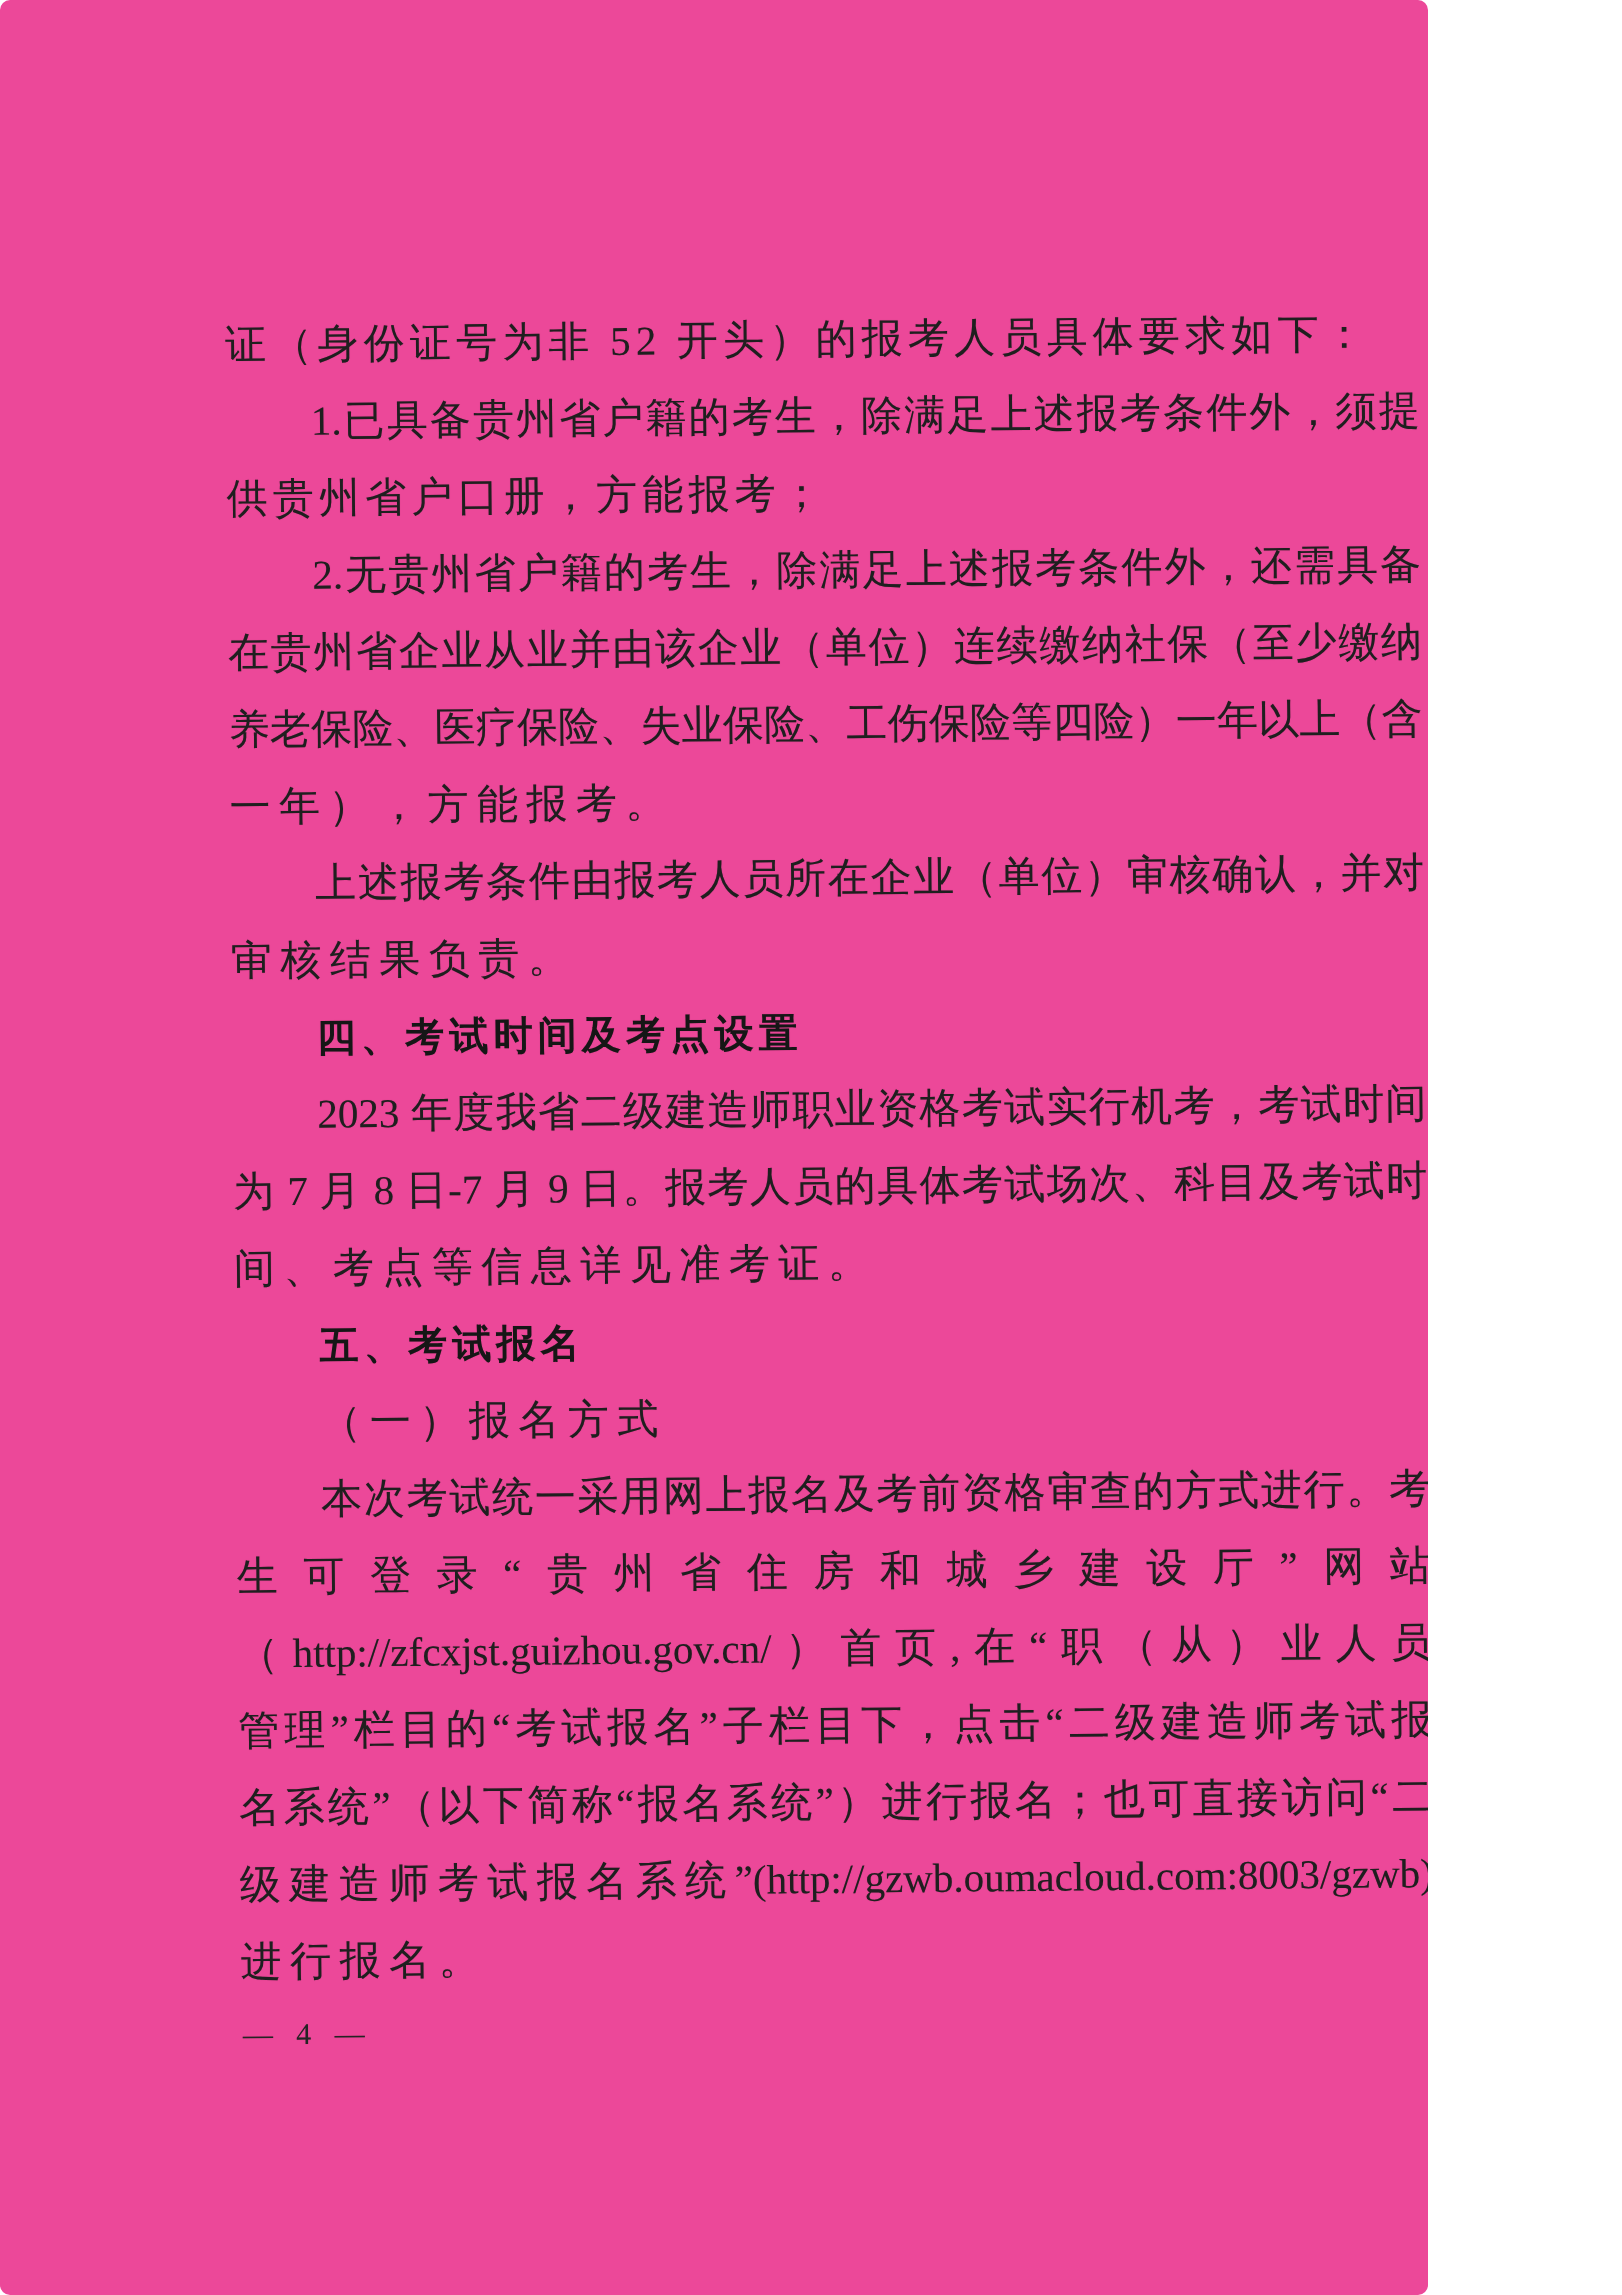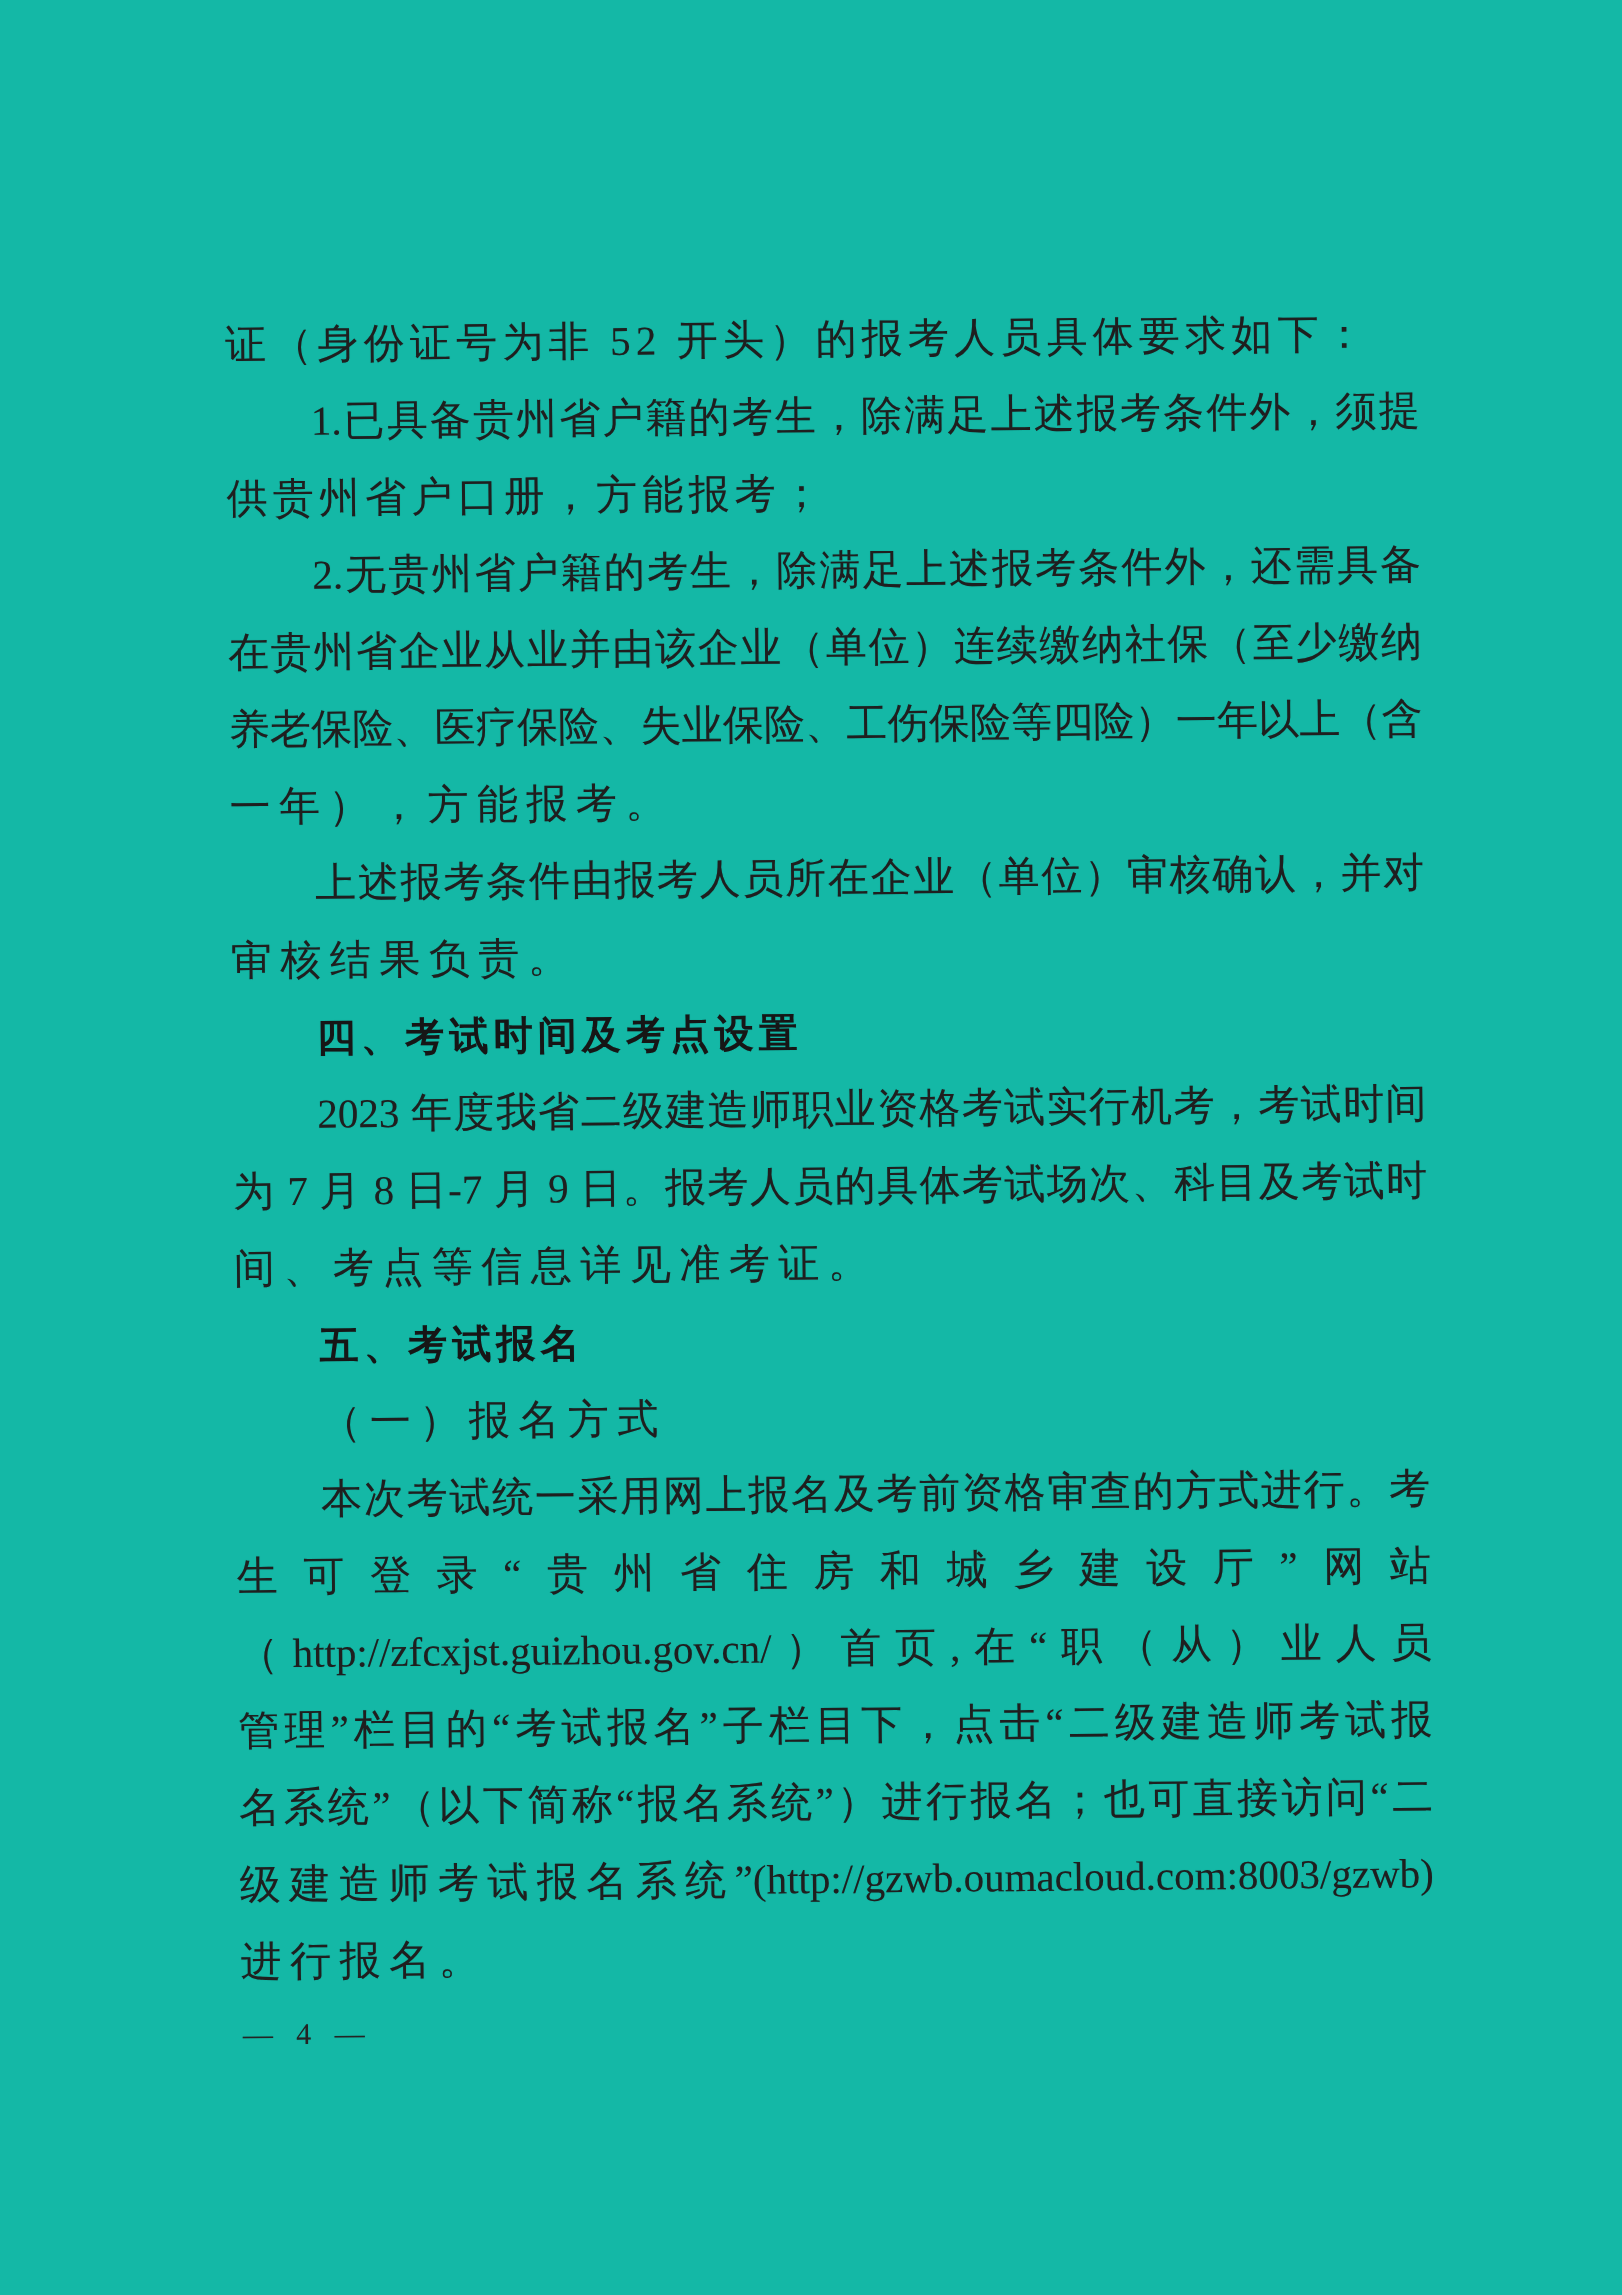--- a/index.html
+++ b/index.html
@@ -4,23 +4,24 @@
 <style>
   html,body{margin:0;padding:0;}
   body{
     width:1622px;height:2295px;
     background:#ffffff;
     font-family:"Liberation Serif","DejaVu Serif",serif;
     overflow:hidden;
   }
   .page{
     position:relative;
-    width:1622px;height:2295px;
-    background:#14b8a6;
+    width:1428px;height:2295px;
+    background:#ec4899;
     overflow:hidden;
+    border-radius:10px;
   }
   
   .scan{
     position:absolute;
     left:232px;top:302px;
     width:1194px;
     transform:rotate(-0.55deg);
     transform-origin:40% 45%;
   }
   .ln{

